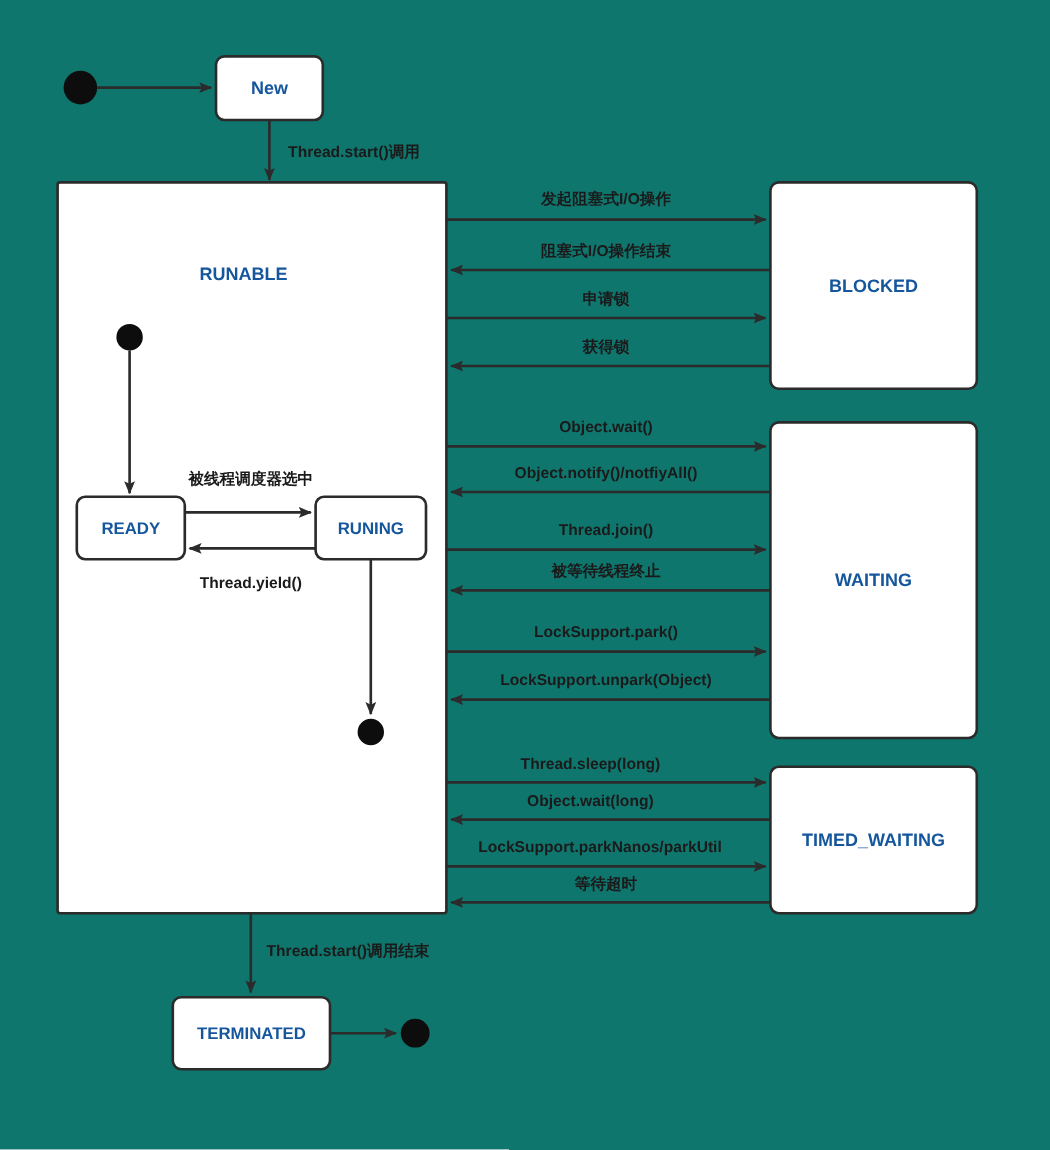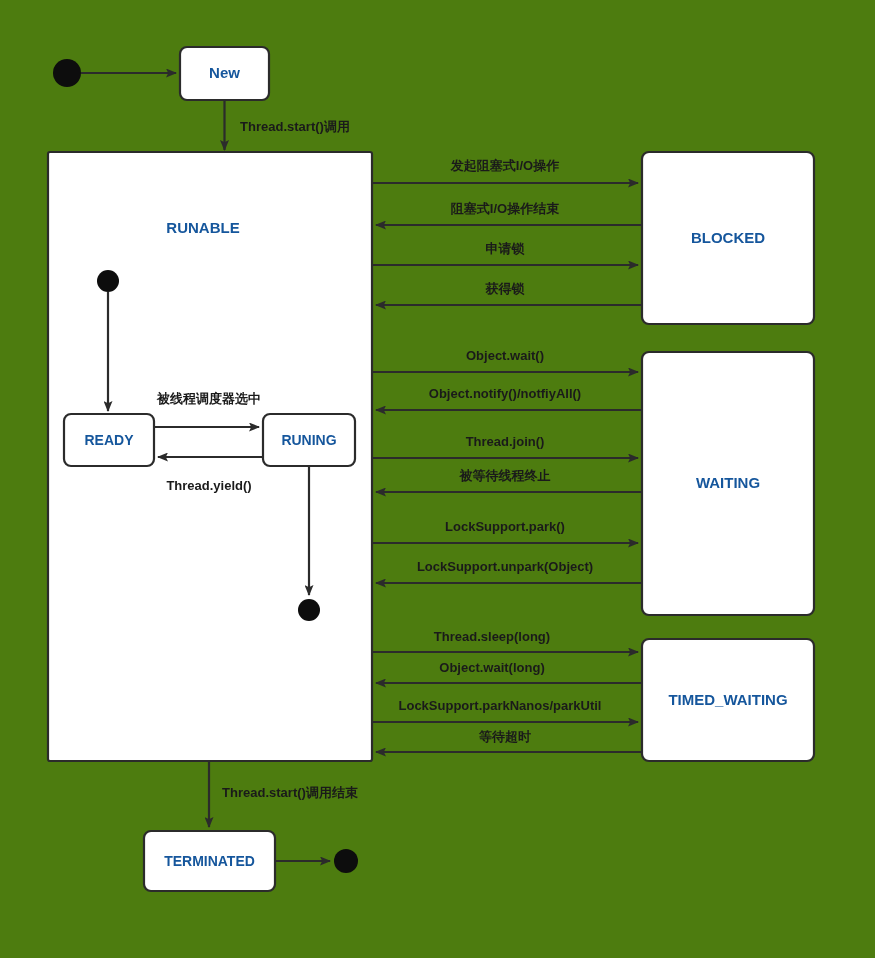--- a/index.html
+++ b/index.html
@@ -7,21 +7,21 @@
     padding: 0;
     background: #ffffff;
   }
   body {
     font-family: "Liberation Sans", "DejaVu Sans", sans-serif;
   }
   #canvas {
     position: relative;
     width: 875px;
     height: 958px;
-    background: #4d7c0f;
+    background: #0f766e;
     overflow: hidden;
   }
   #diagram-svg {
     position: absolute;
     left: 0;
     top: 0;
     width: 875px;
     height: 958px;
   }
   .state-label {

